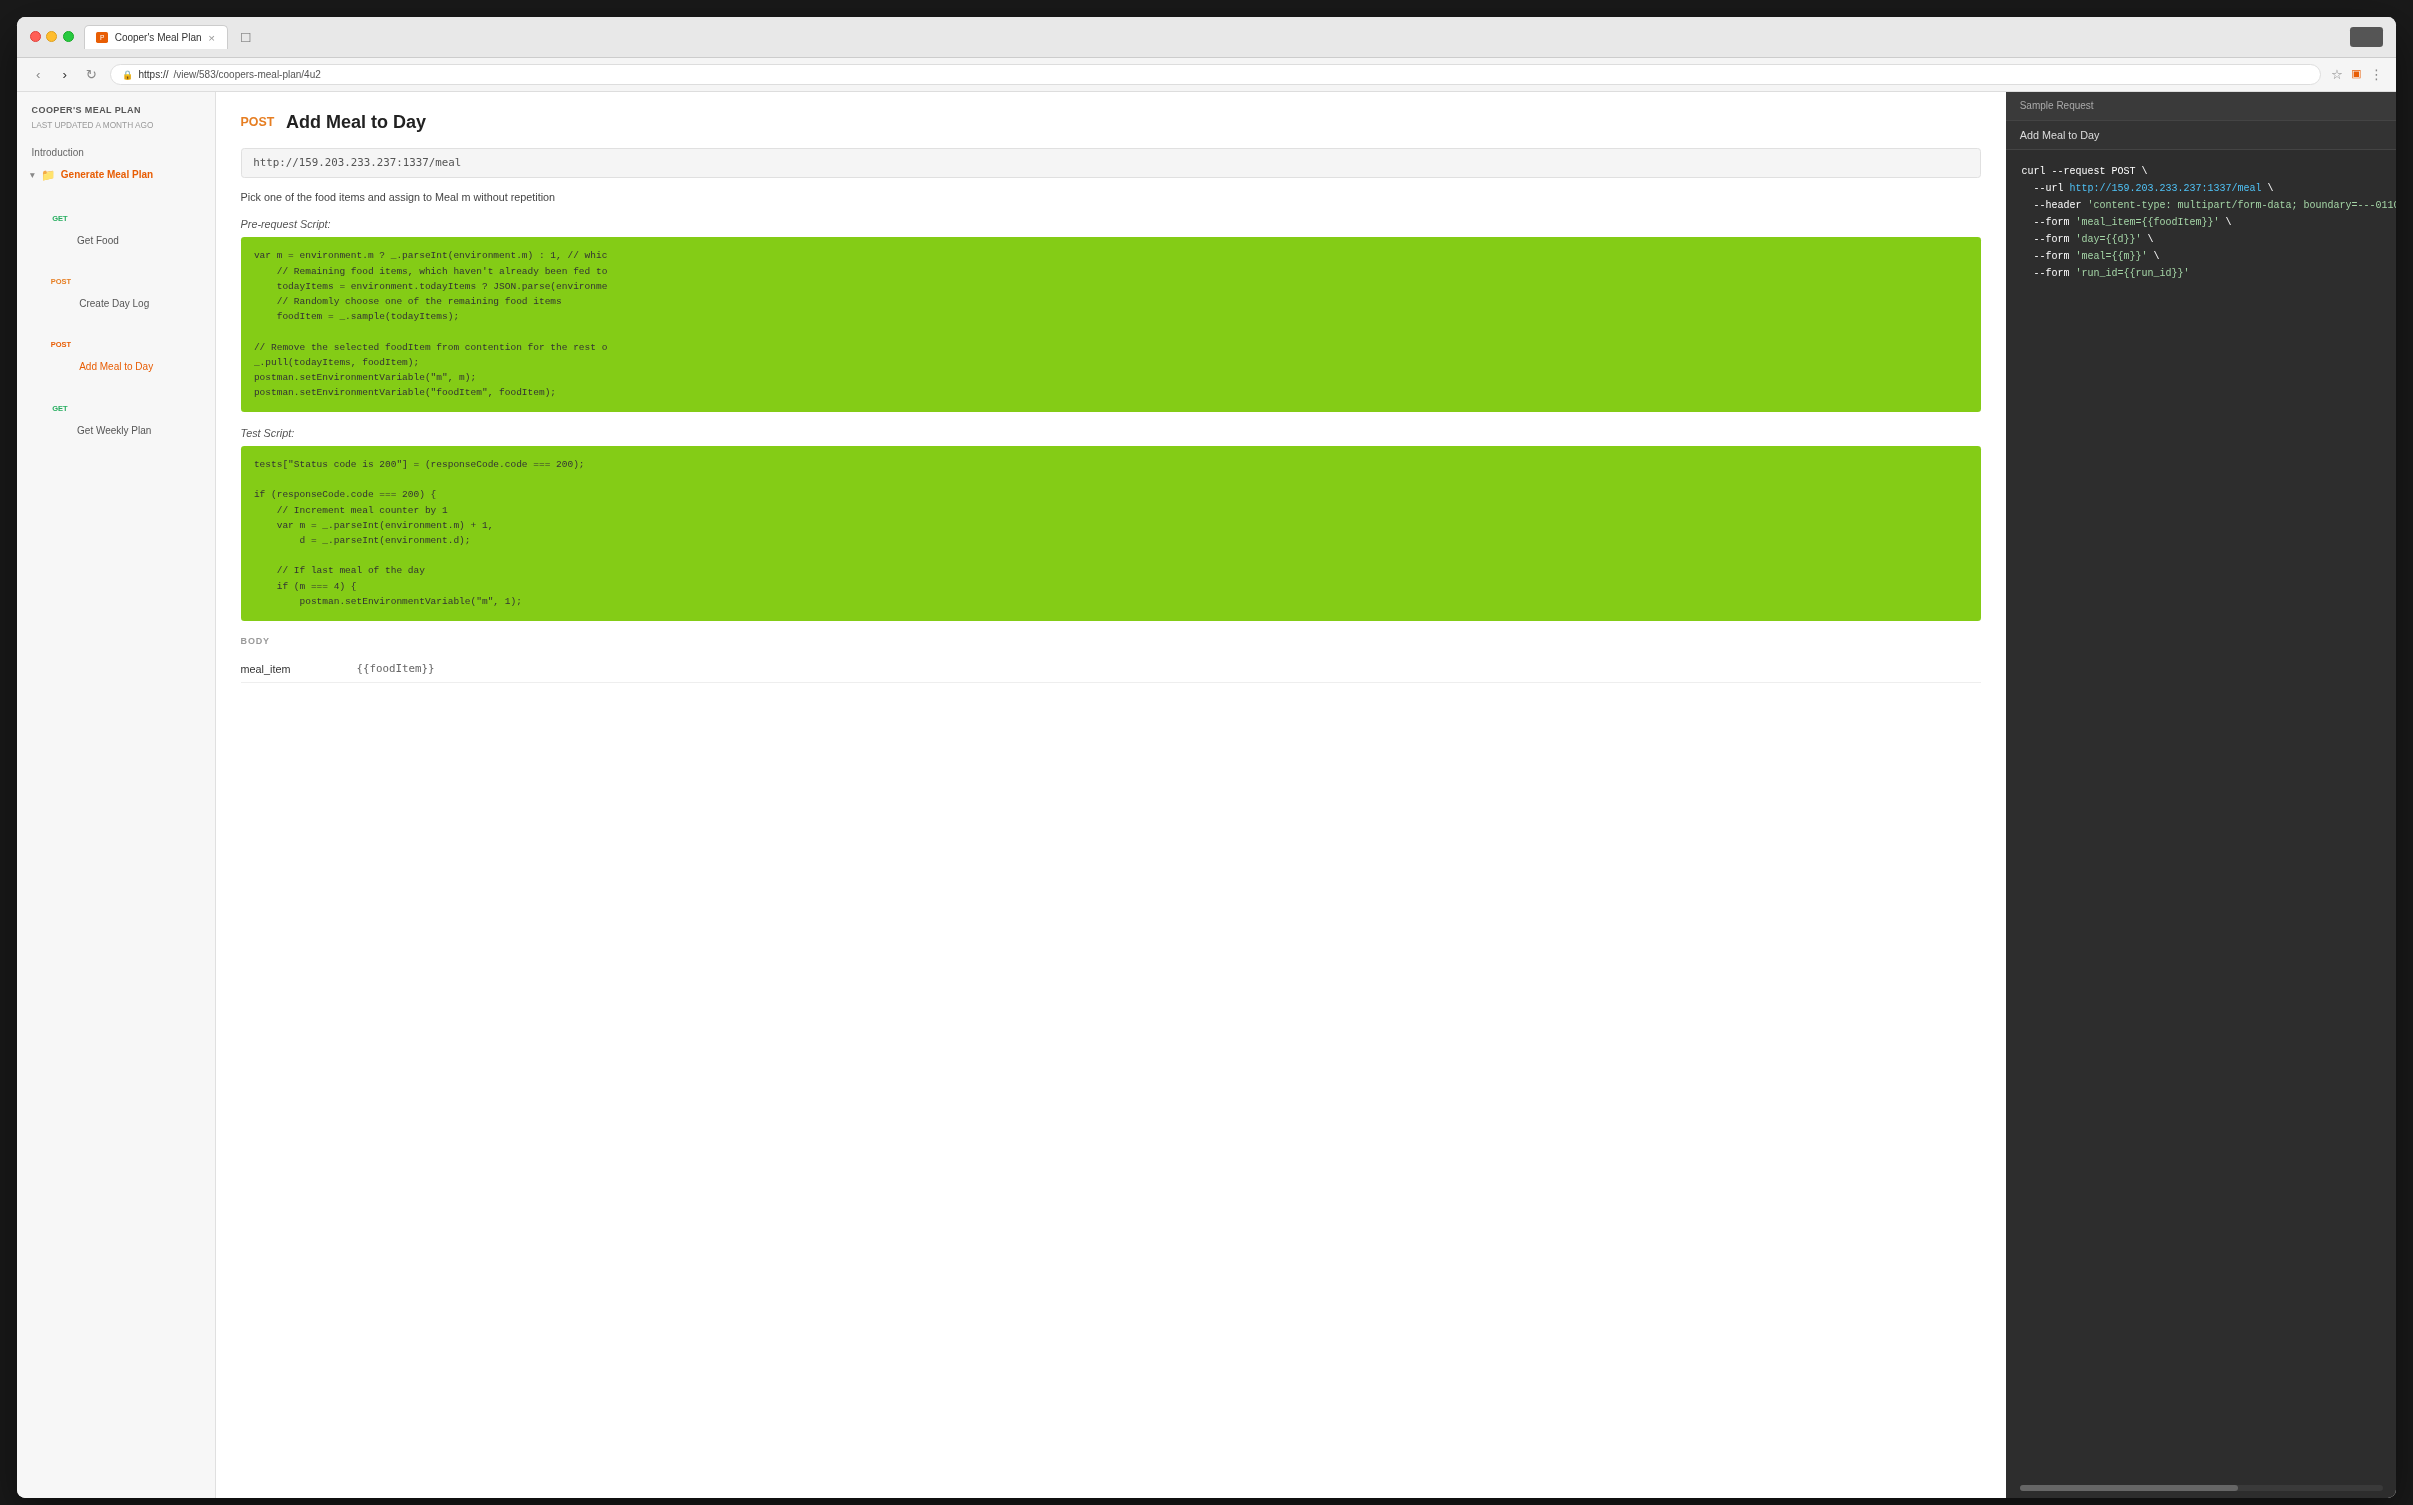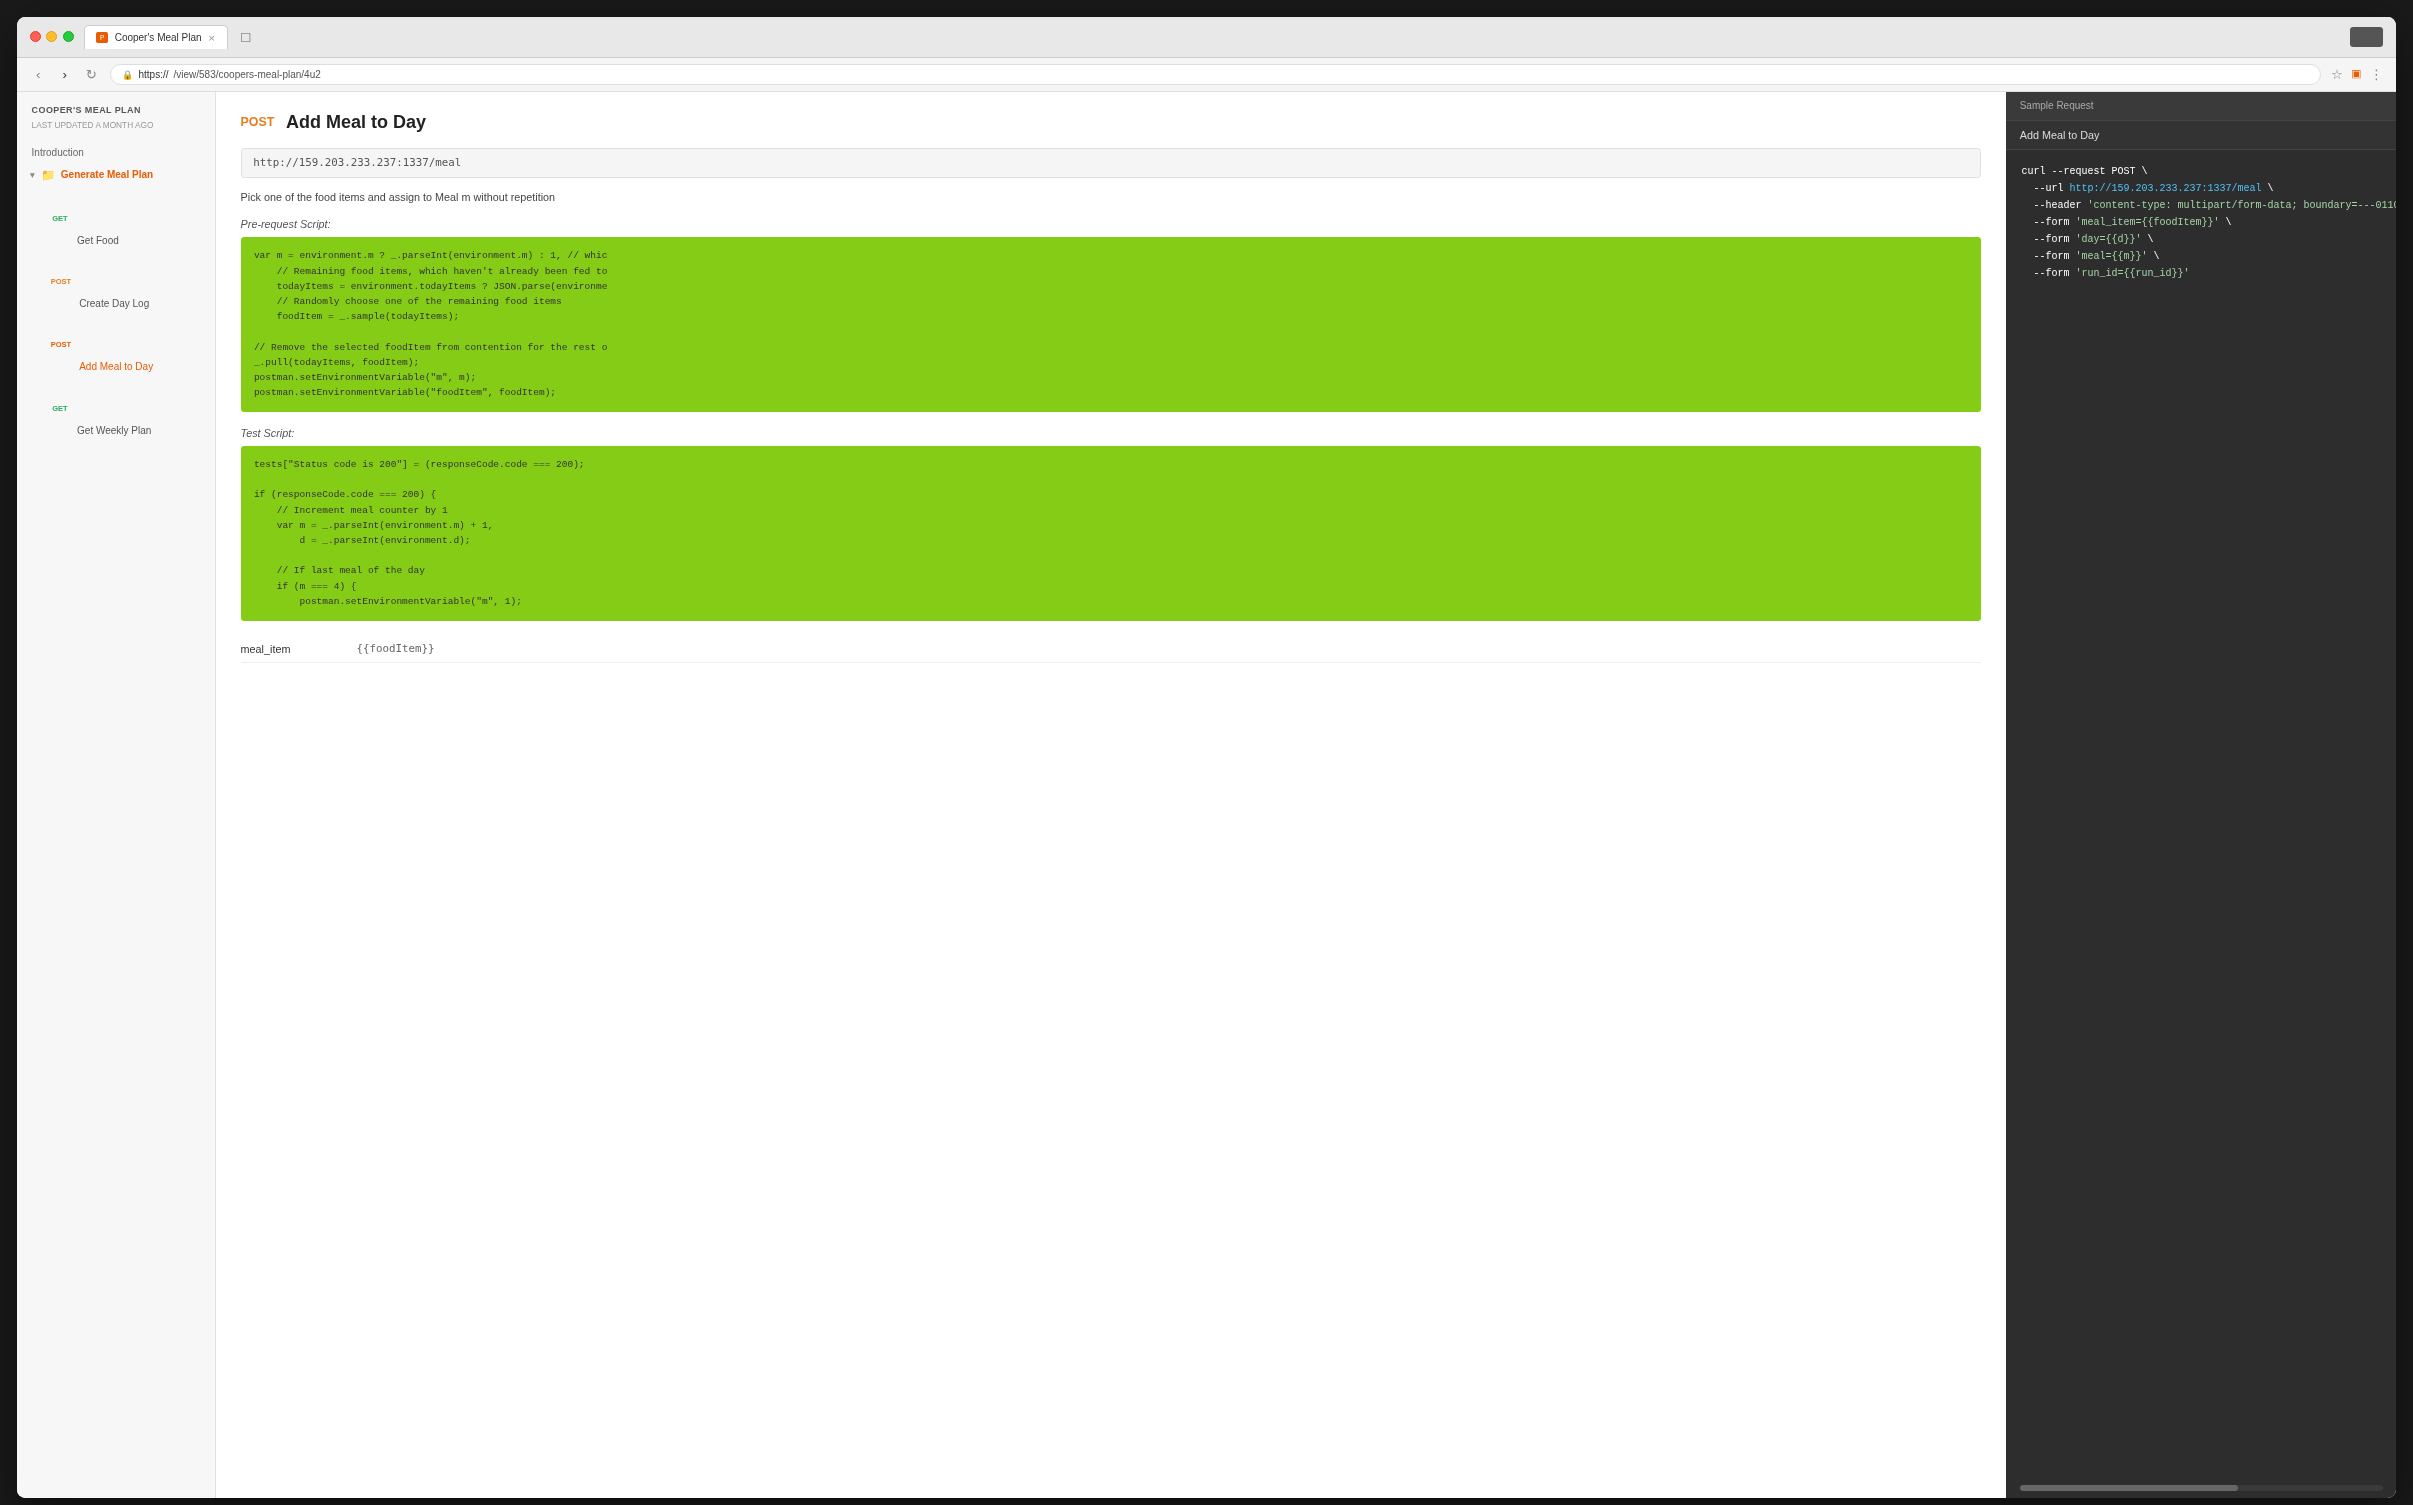--- a/index.html
+++ b/index.html
@@ -473,20 +473,21 @@
 
 if (responseCode.code === 200) {
     // Increment meal counter by 1
     var m = _.parseInt(environment.m) + 1,
         d = _.parseInt(environment.d);
 
     // If last meal of the day
     if (m === 4) {
         postman.setEnvironmentVariable("m", 1);</div>
 
+      <div class="section-label">BODY</div>
       <table class="body-table">
         <tbody>
           <tr>
             <td>meal_item</td>
             <td>{{foodItem}}</td>
           </tr>
         </tbody>
       </table>
     </div>
 

